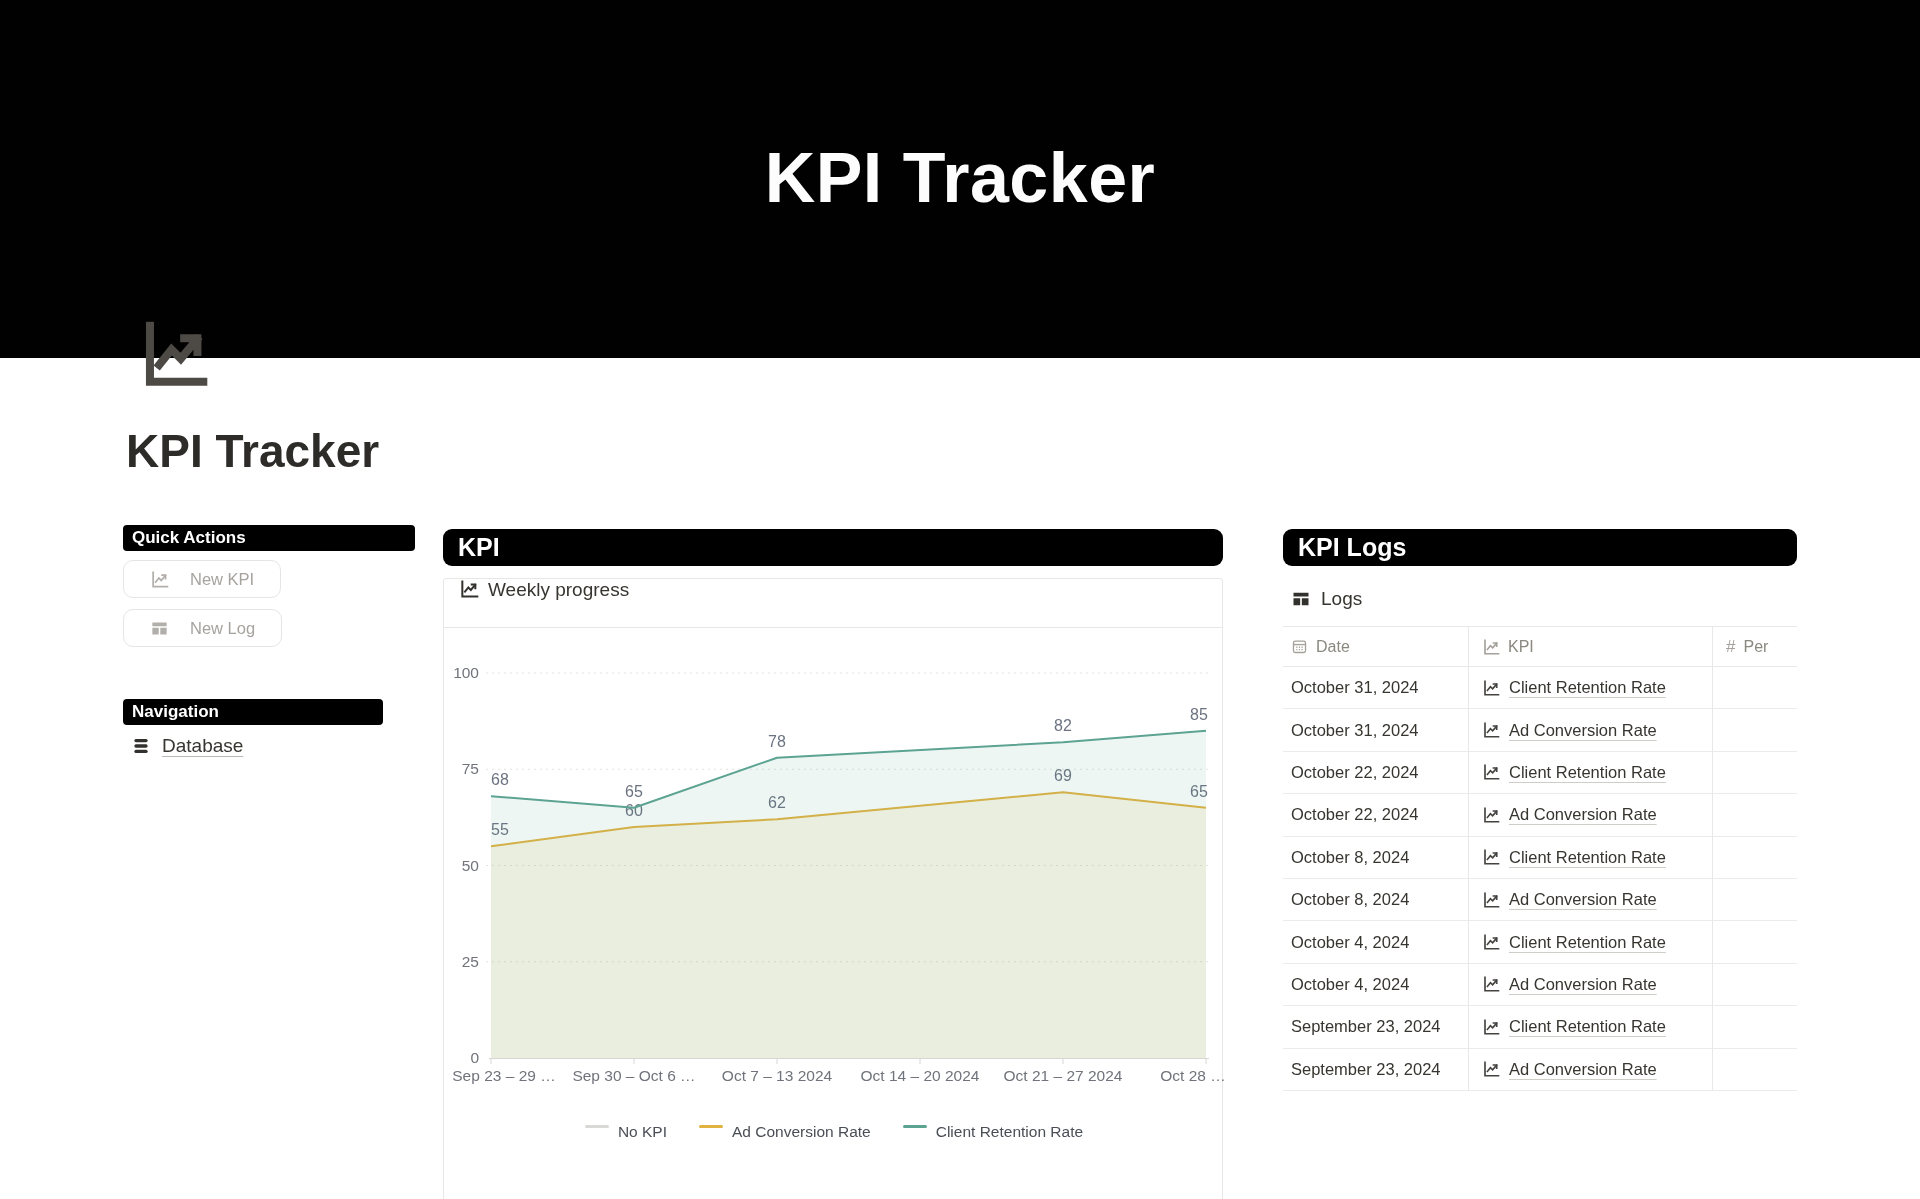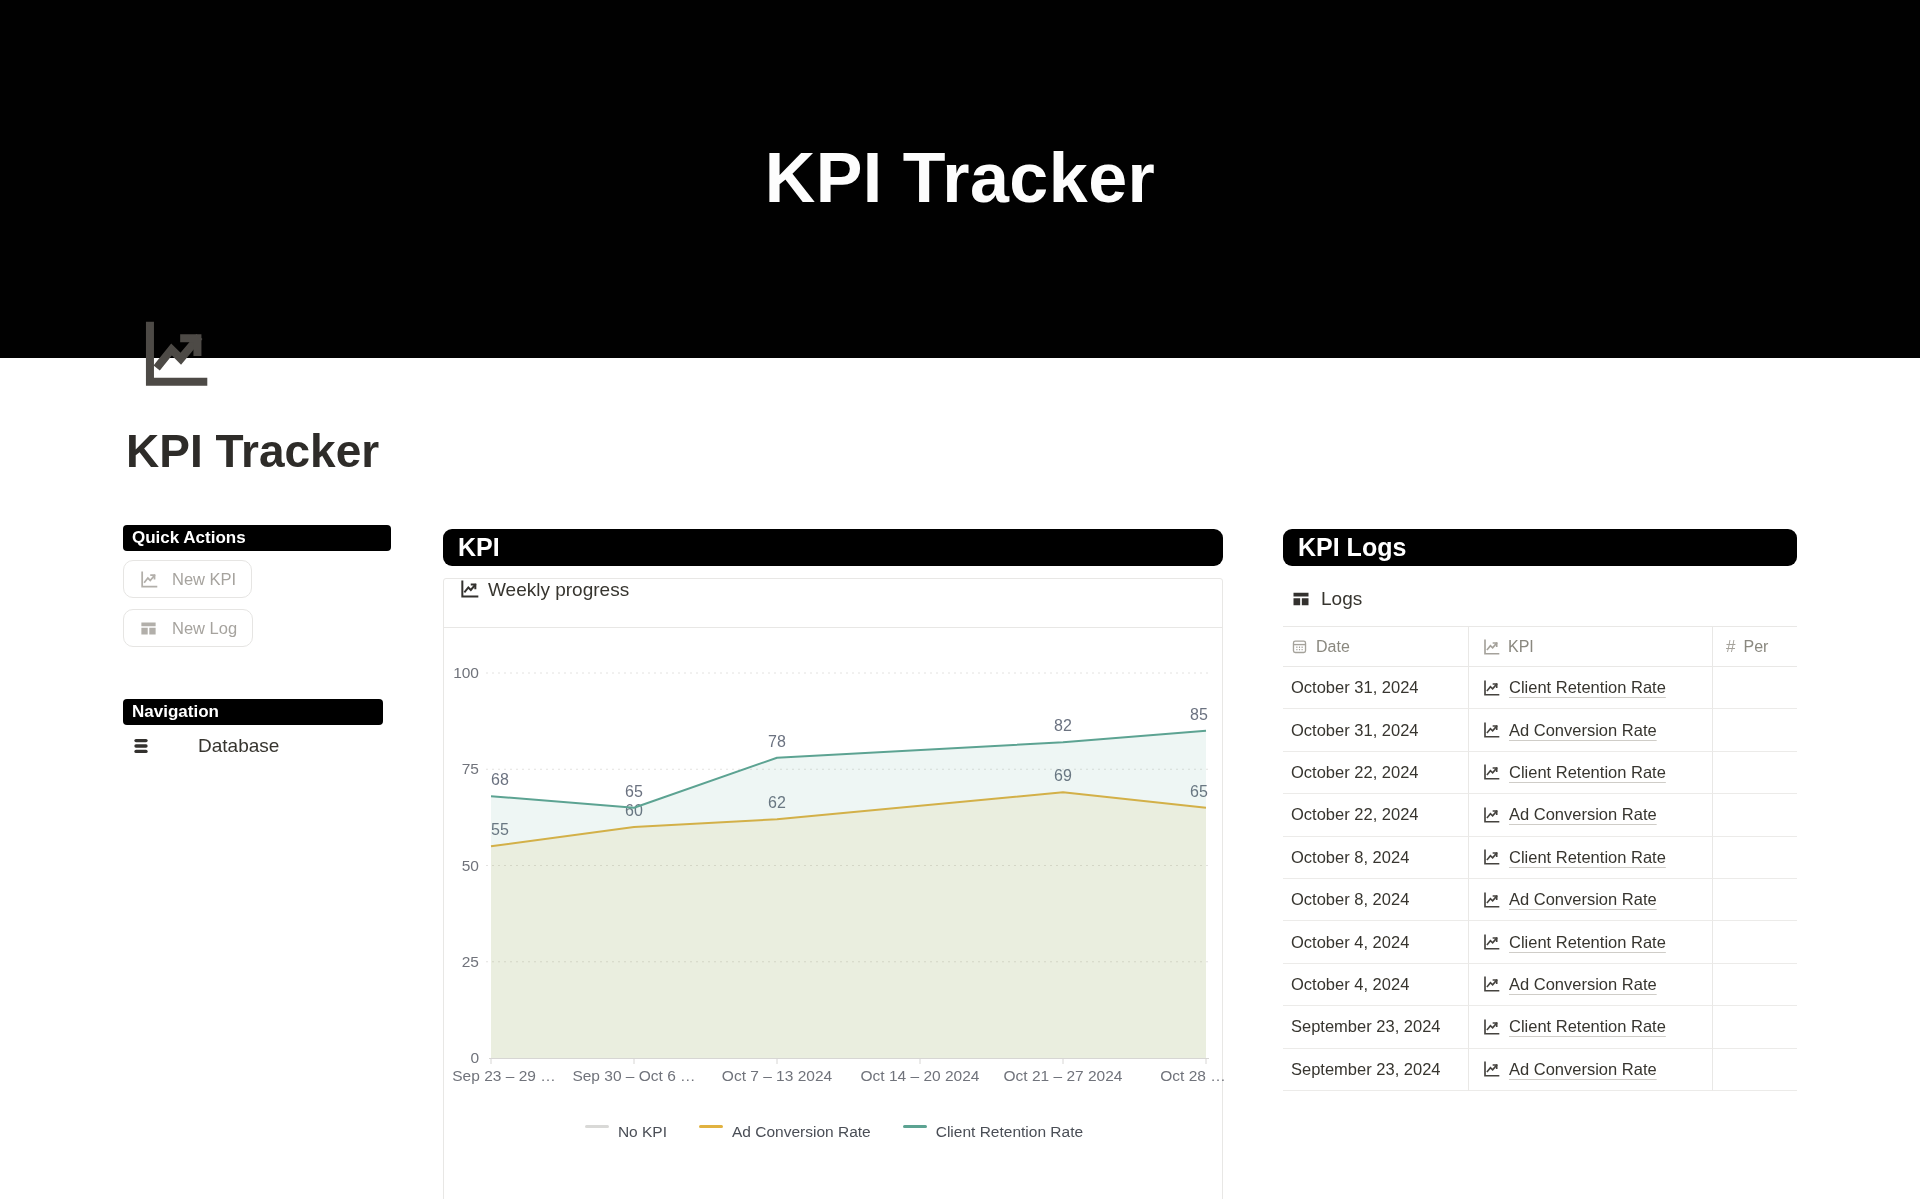--- a/index.html
+++ b/index.html
@@ -11,33 +11,33 @@
   .banner { position:absolute; left:0; top:0; width:1920px; height:358px; background:#010101; }
   .banner-title { position:absolute; left:0; top:138px; width:1920px; text-align:center;
                   color:#fdfdfd; font-size:70px; font-weight:700; letter-spacing:0.5px; }
 
   
   .page-icon { position:absolute; left:134px; top:318px; width:80px; height:74px; color:#4d4a46; }
   .page-icon svg { width:100%; height:100%; }
   .page-title { position:absolute; left:126px; top:424px; font-size:46px; font-weight:700; color:#2e2c29; }
 
   
-  .sidebar { position:absolute; left:123px; top:525px; width:268px; }
+  .sidebar { position:absolute; left:123px; top:525px; width:292px; }
   .pill { background:#000; color:#fff; font-size:17px; font-weight:700; height:26px;
           line-height:26px; padding:0 9px; border-radius:4px; }
   .pill-nav { position:absolute; top:174px; left:0; width:260px; }
-  .qbtn { position:absolute; left:0; display:inline-flex; align-items:center; gap:14px;
-          height:38px; padding:0 15px; border:1px solid #e6e5e3; border-radius:10px;
+  .qbtn { position:absolute; left:0; display:inline-flex; align-items:center; gap:21px;
+          height:38px; padding:0 26px; border:1px solid #e6e5e3; border-radius:10px;
           background:#fff; color:#a6a39e; font-size:16.5px; cursor:pointer; }
   .qbtn .icn { color:#b2afaa; }
   .qbtn-1 { top:35px; } .qbtn-2 { top:84px; }
   .db-row { position:absolute; top:210px; left:8px; display:inline-flex; align-items:center; gap:11px; cursor:pointer; }
   .db-row .icn { color:#33312e; }
-  .db-label { font-size:19px; color:#37352f; 
-              text-decoration-color:#bbb8b3; text-underline-offset:4px; text-decoration-thickness:1px;margin-left:36px; }
+  .db-label { font-size:19px; color:#37352f; text-decoration:underline;
+              text-decoration-color:#bbb8b3; text-underline-offset:4px; text-decoration-thickness:1px; }
 
   .icn { display:inline-flex; }
   .icn svg { display:block; }
 
   
   .secbar { background:#000; color:#fff; font-size:25px; font-weight:700; height:37px;
             line-height:37px; padding:0 15px; border-radius:9px; }
 
   
   .main-col { position:absolute; left:443px; top:529px; width:780px; }

